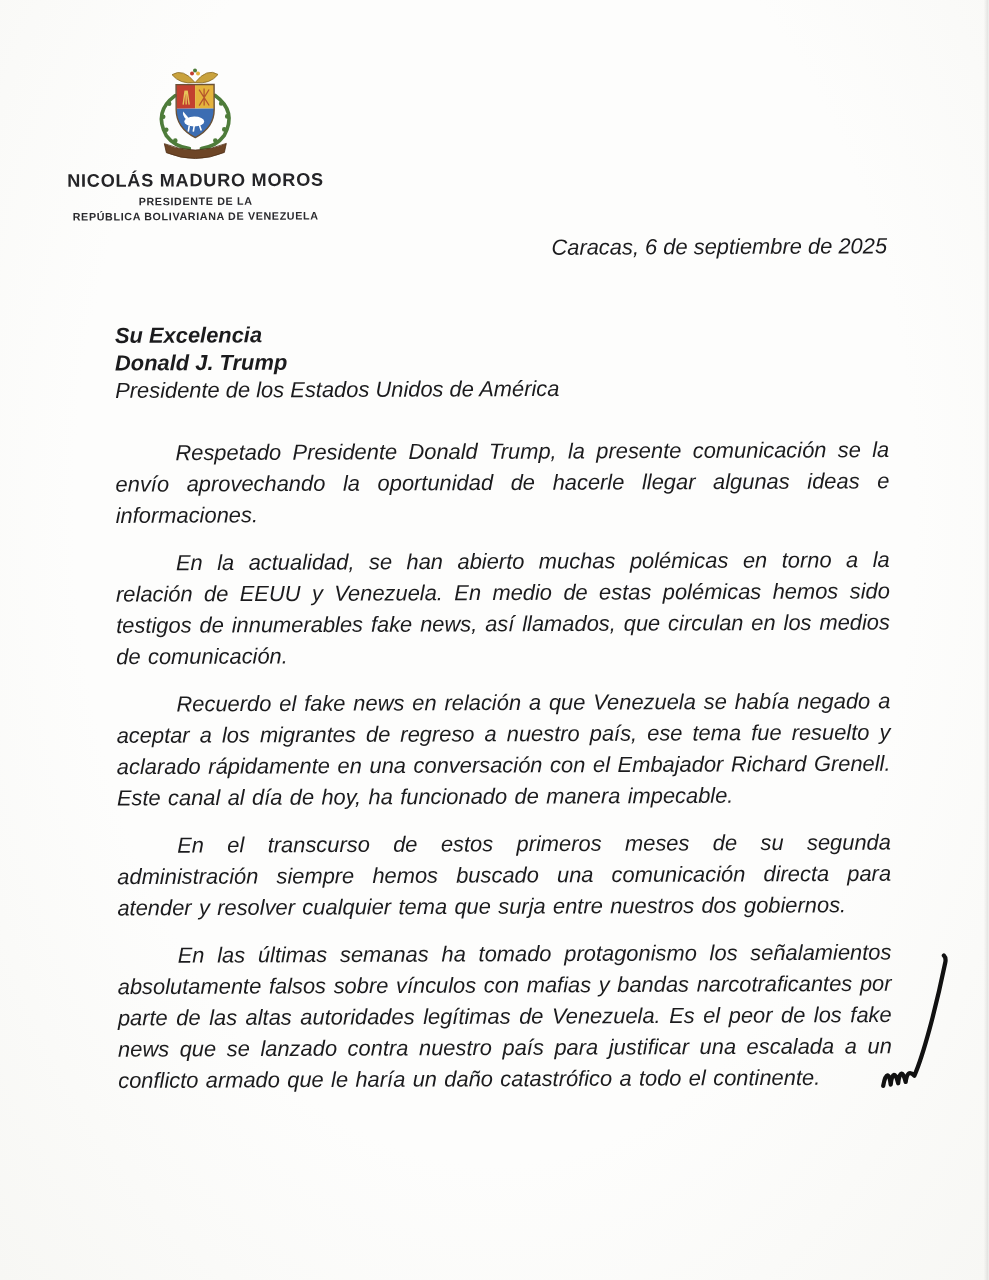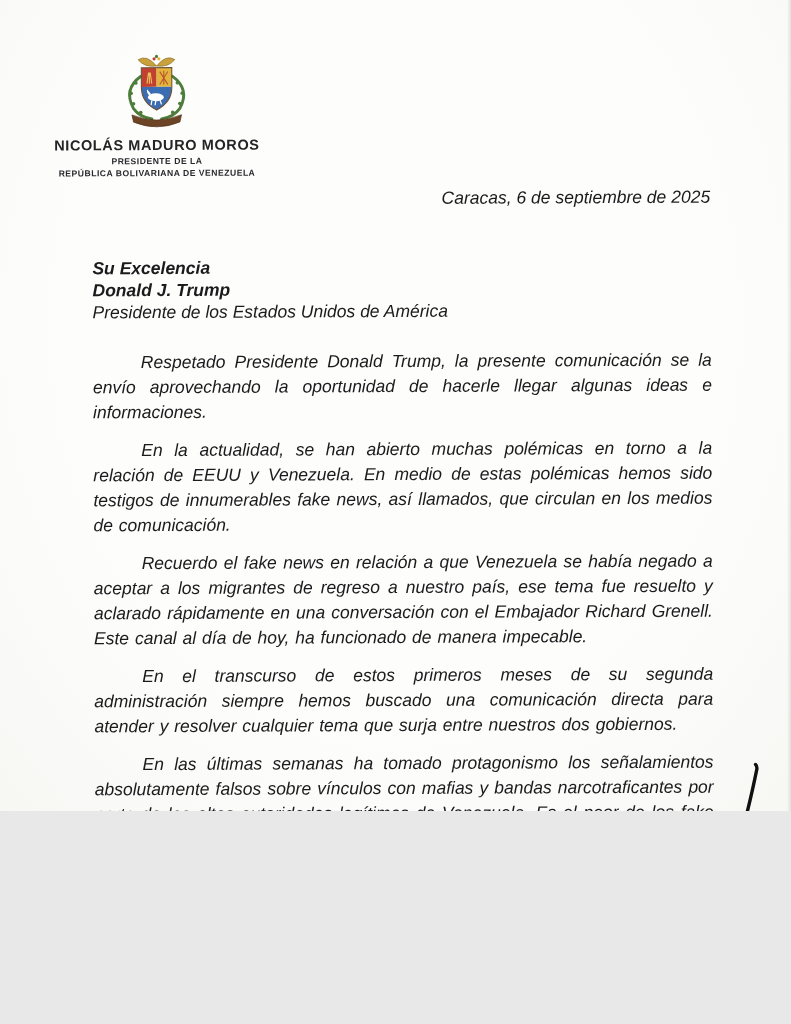--- a/index.html
+++ b/index.html
@@ -1,20 +1,20 @@
 <!DOCTYPE html>
 <html><head>
 <meta charset="utf-8">
 <style>
   * { margin: 0; padding: 0; box-sizing: border-box; }
   html, body { background: #e8e8e8; }
   .page {
     position: relative;
     width: 791px;
-    height: 811px;
+    height: 1024px;
     margin: 0 auto;
     background: #fcfcfa;
     background-image: radial-gradient(ellipse at 50% 40%, #fdfdfc 60%, #f7f7f4 100%);
     overflow: hidden;
     font-family: "Liberation Sans", sans-serif;
     color: #1b1b1d;
   }
   .page::after {
     content: "";
     position: absolute;

